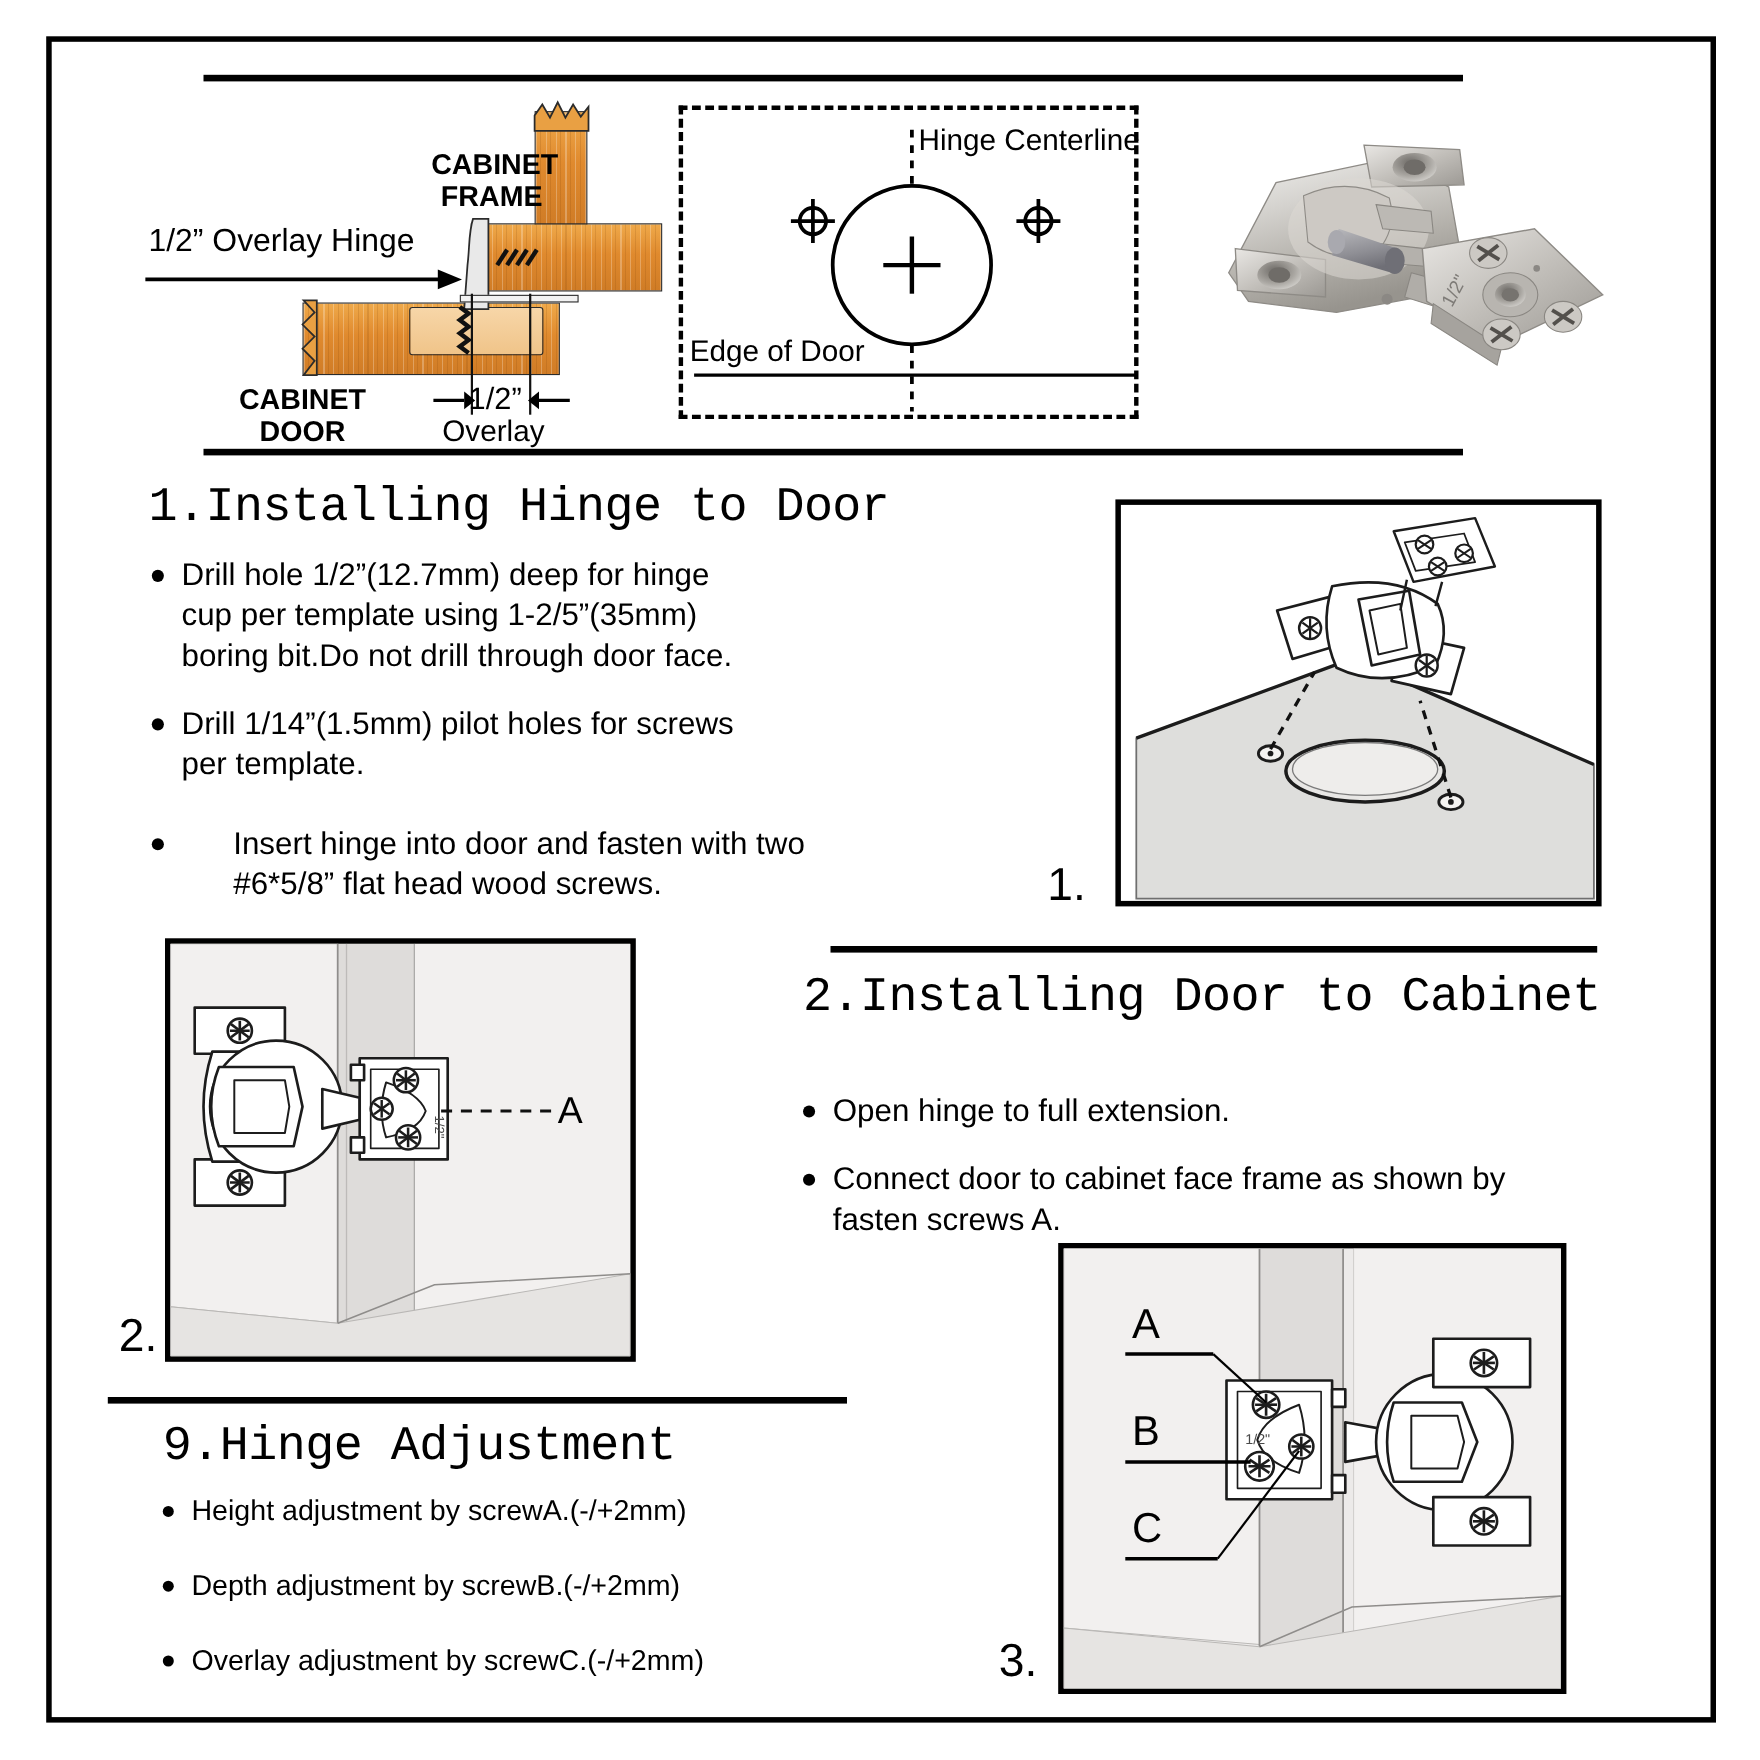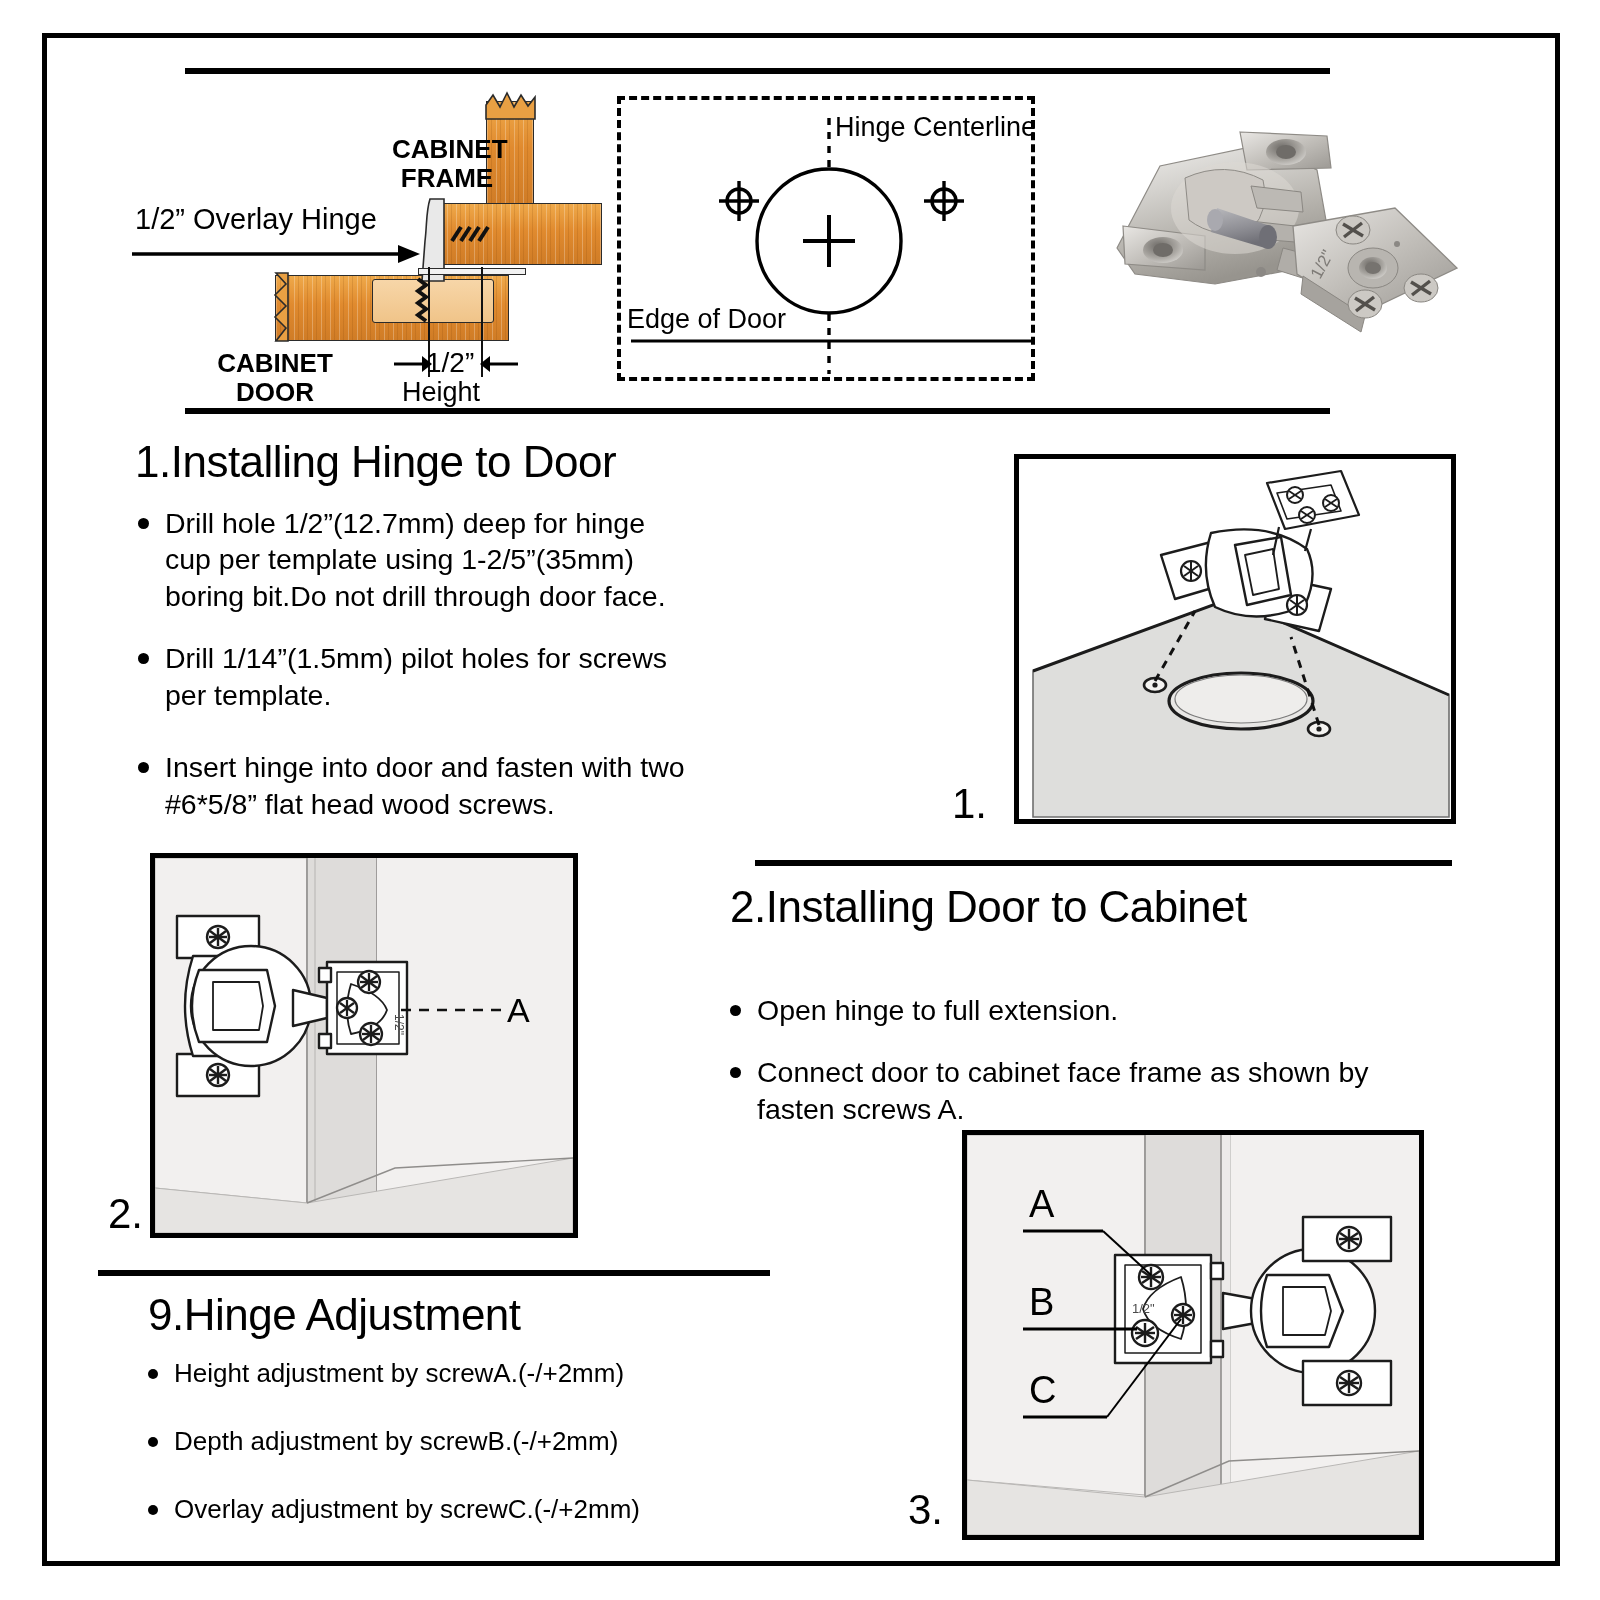--- a/index.html
+++ b/index.html
@@ -8,21 +8,21 @@
 
   .page-border{position:absolute;left:42px;top:33px;width:1518px;height:1533px;
                border:5px solid #000;box-sizing:border-box;}
 
   .rule{position:absolute;background:#000;}
 
   
   .abs{position:absolute;}
 
   
-  .heading{font-size:44px;font-weight:400;letter-spacing:-0.5px;white-space:nowrap;}
+  .heading{font-size:44px;font-weight:400;letter-spacing:-0.5px;white-space:nowrap;font-family:Liberation Mono, monospace;}
 
   
   .bullets{position:absolute;}
   .bullet-row{display:flex;align-items:flex-start;margin-bottom:26px;}
   .bullet-dot{flex:0 0 auto;width:11px;height:11px;border-radius:50%;background:#000;
               margin-top:13px;margin-right:16px;}
   .bullet-text{font-size:28.5px;line-height:1.28;white-space:pre-line;}
 
   .b-sm .bullet-text{font-size:26px;line-height:1.3;}
   .b-sm .bullet-dot{width:10px;height:10px;margin-top:12px;}
@@ -119,21 +119,21 @@
 
   <div class="abs" style="left:212px;top:50px;font-size:26px;font-weight:bold;line-height:1.12;
               white-space:pre-line;text-align:center;width:110px;">CABINET
 FRAME</div>
 
   <div class="abs" style="left:30px;top:264px;font-size:26px;font-weight:bold;line-height:1.12;
               white-space:pre-line;text-align:center;width:130px;">CABINET
 DOOR</div>
 
   <div class="abs" style="left:246px;top:262px;font-size:28px;white-space:nowrap;">1/2”</div>
-  <div class="abs" style="left:222px;top:292px;font-size:27px;white-space:nowrap;">Height</div>
+  <div class="abs" style="left:222px;top:292px;font-size:27px;white-space:nowrap;">Overlay</div>
 </div>
 
 <div id="template-diagram" class="abs">
   <div class="dashed-box"></div>
 
   <svg style="position:absolute;left:0;top:0;" width="418" height="285" viewBox="0 0 418 285">
 
     <circle cx="212" cy="145" r="72" fill="none" stroke="#000" stroke-width="3.4"></circle>
 
     <line x1="186" y1="145" x2="238" y2="145" stroke="#000" stroke-width="4"></line>
@@ -247,21 +247,21 @@
     <span class="bullet-dot"></span>
     <span class="bullet-text">Drill hole 1/2”(12.7mm) deep for hinge
 cup per template using 1-2/5”(35mm)
 boring bit.Do not drill through door face.</span>
   </div>
   <div class="bullet-row" style="margin-top:22px;">
     <span class="bullet-dot"></span>
     <span class="bullet-text">Drill 1/14”(1.5mm) pilot holes for screws
 per template.</span>
   </div>
-  <div class="bullet-row" style="margin-top:36px;">
+  <div class="bullet-row" style="margin-top:36px;gap:47px;">
     <span class="bullet-dot"></span>
     <span class="bullet-text">Insert hinge into door and fasten with two
 #6*5/8” flat head wood screws.</span>
   </div>
 </div>
 
 <div class="panel" style="left:1014px;top:454px;width:442px;height:370px;background:#ffffff;">
   <svg width="432" height="360" viewBox="0 0 432 360" style="display:block;">
 
     <path d="M14,212 L210,140 L430,236 L430,358 L14,358 Z" fill="#dededc" stroke="#6f6f6f" stroke-width="1.6"></path>

